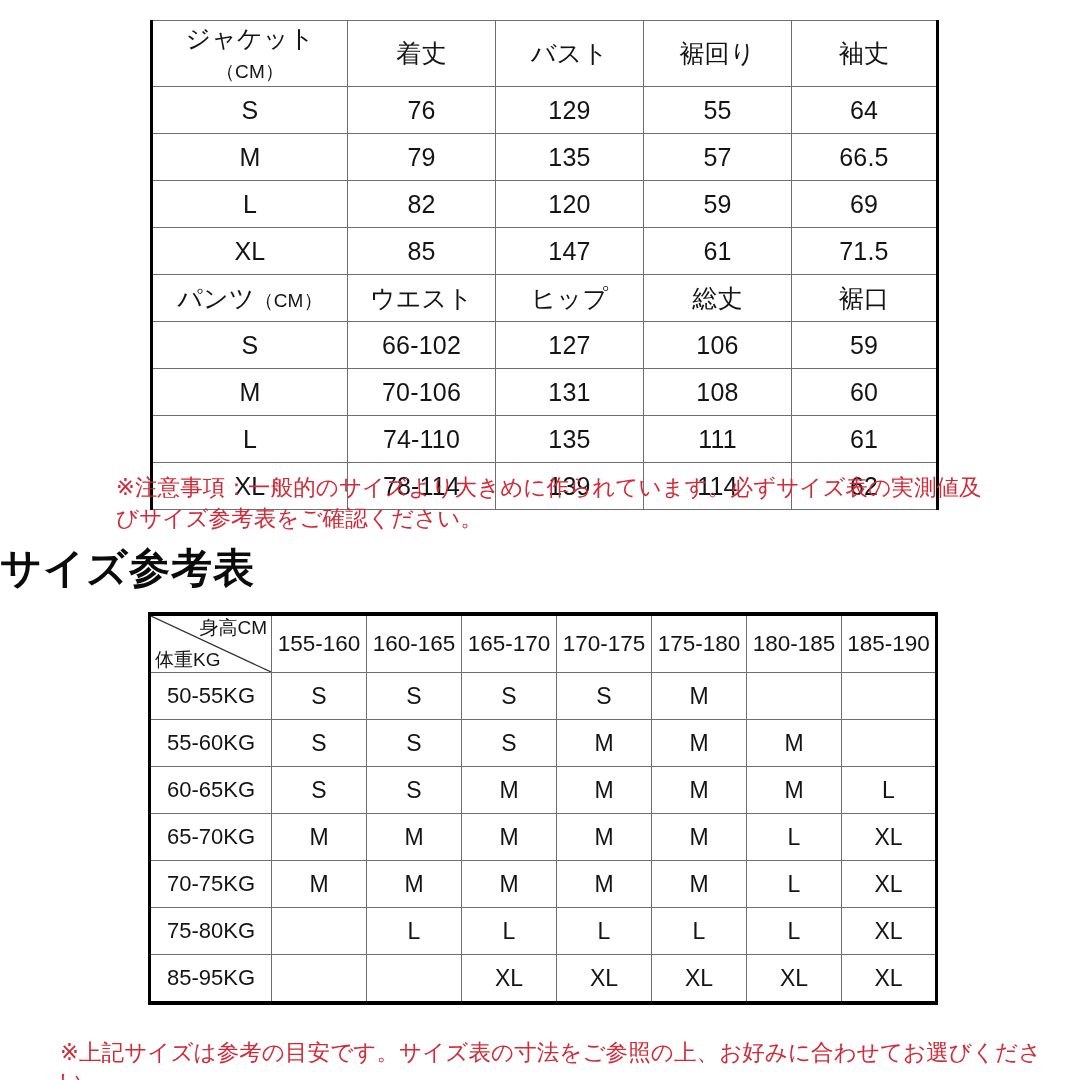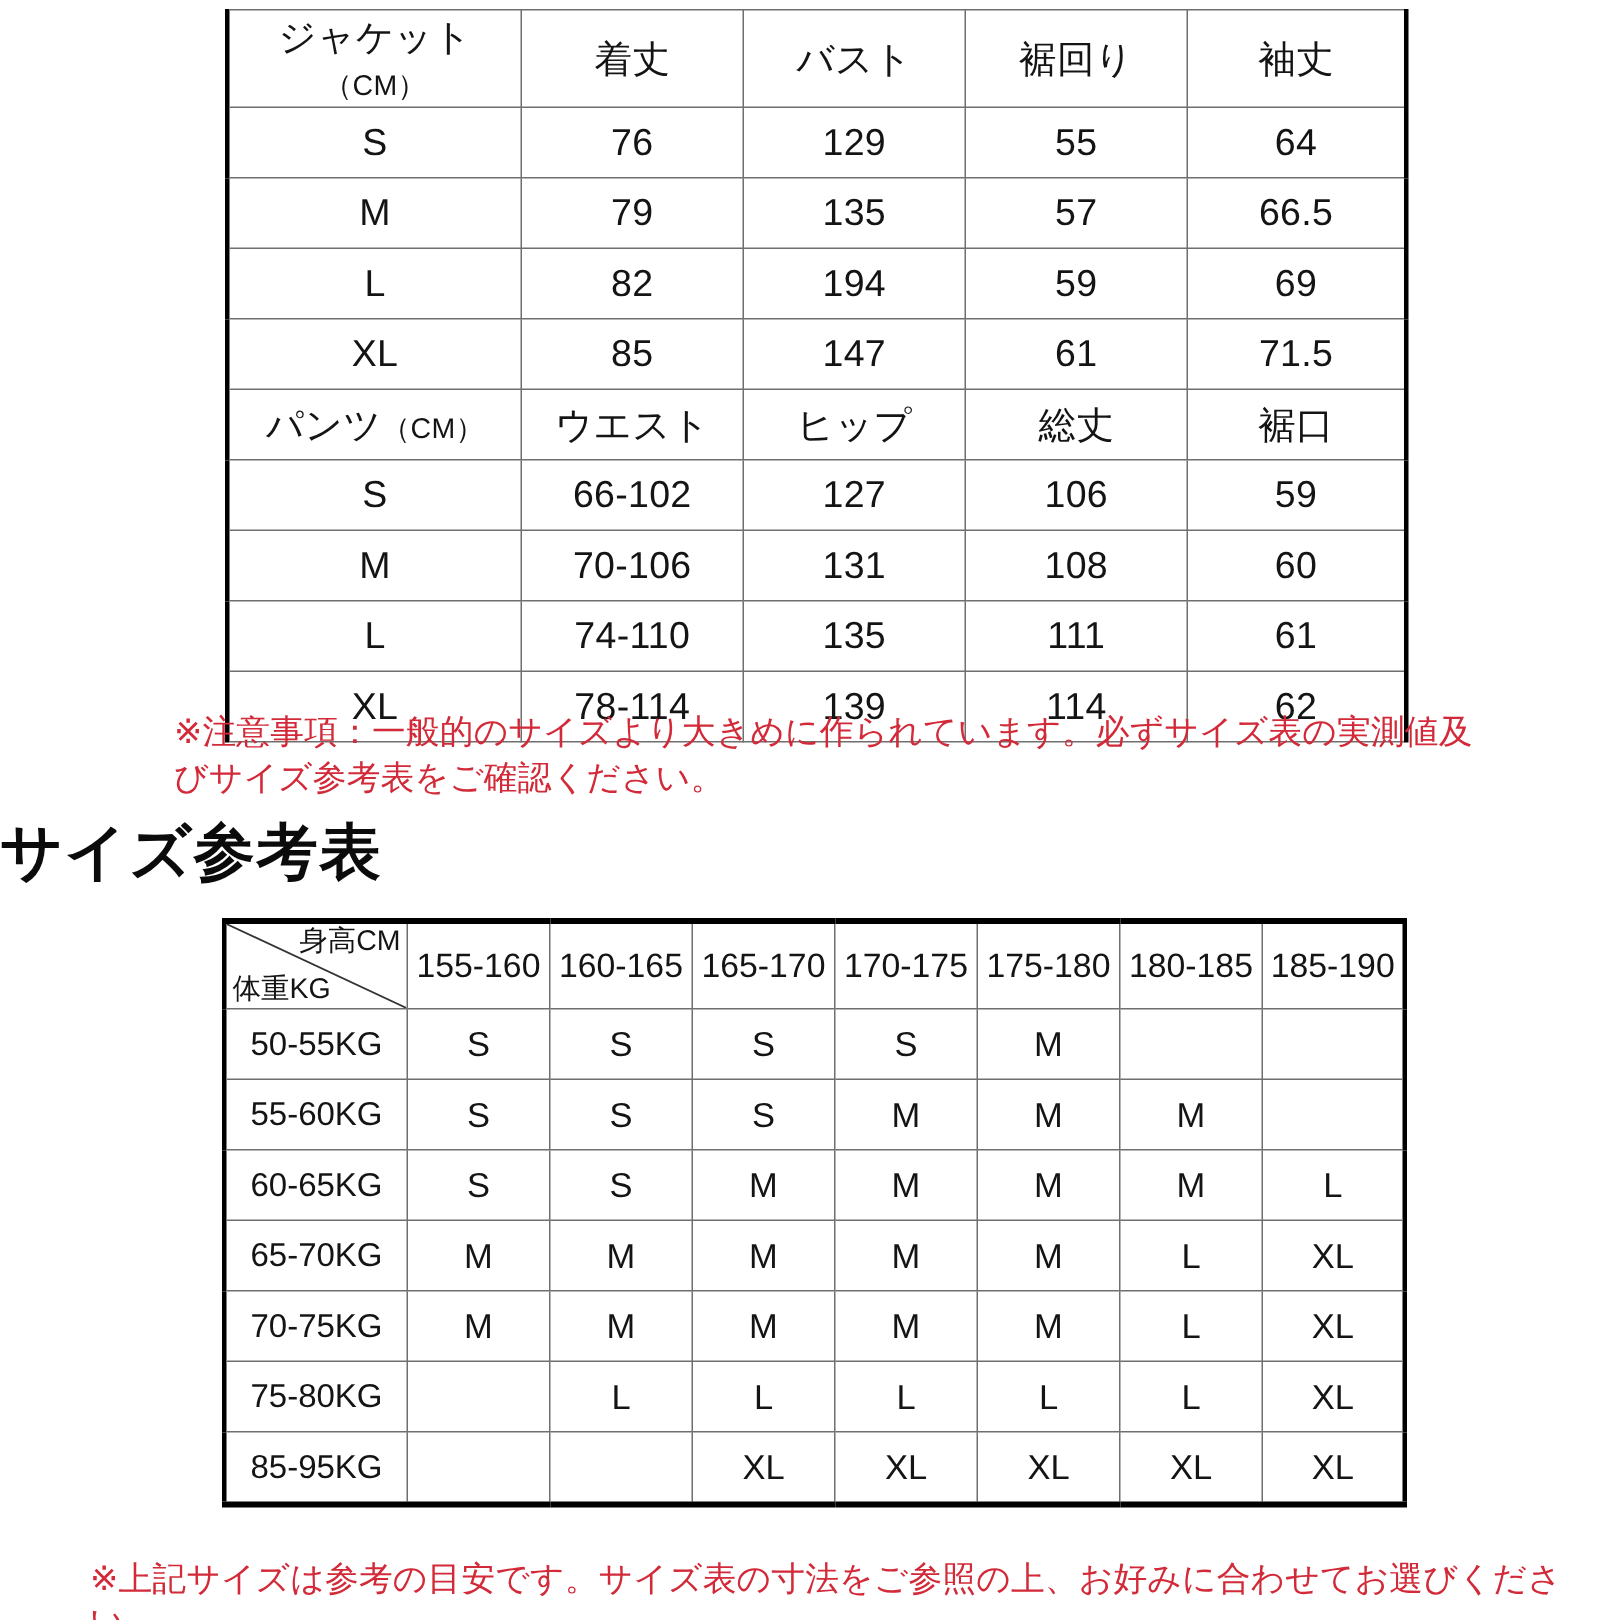--- a/index.html
+++ b/index.html
@@ -17,21 +17,21 @@
   .page {
     position: relative;
     width: 1080px;
     height: 1080px;
   }
 
   
   .measure-wrap {
     position: absolute;
     left: 150px;
-    top: 6px;
+    top: 20px;
     width: 786px;
   }
   table.measure {
     border-collapse: collapse;
     width: 786px;
     table-layout: fixed;
   }
   table.measure td {
     border: 1px solid #6f6f6f;
     text-align: center;
@@ -191,21 +191,21 @@
           <tr>
             <td class="edge-l">M</td>
             <td>79</td>
             <td>135</td>
             <td>57</td>
             <td class="edge-r">66.5</td>
           </tr>
           <tr>
             <td class="edge-l">L</td>
             <td>82</td>
-            <td>194</td>
+            <td>120</td>
             <td>59</td>
             <td class="edge-r">69</td>
           </tr>
           <tr>
             <td class="edge-l">XL</td>
             <td>85</td>
             <td>147</td>
             <td>61</td>
             <td class="edge-r">71.5</td>
           </tr>

